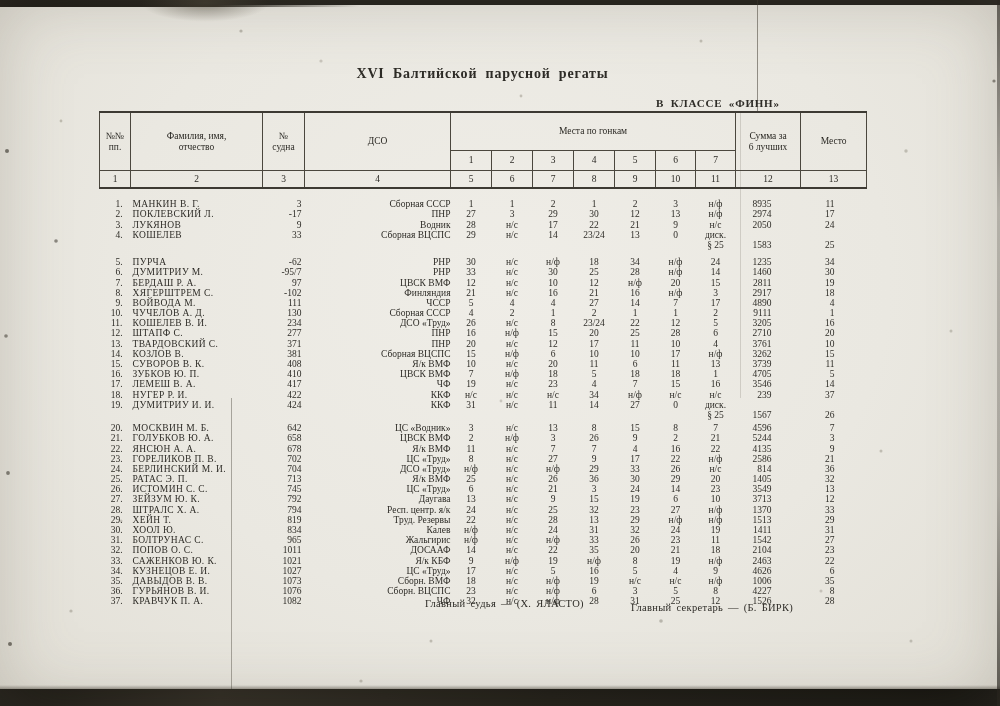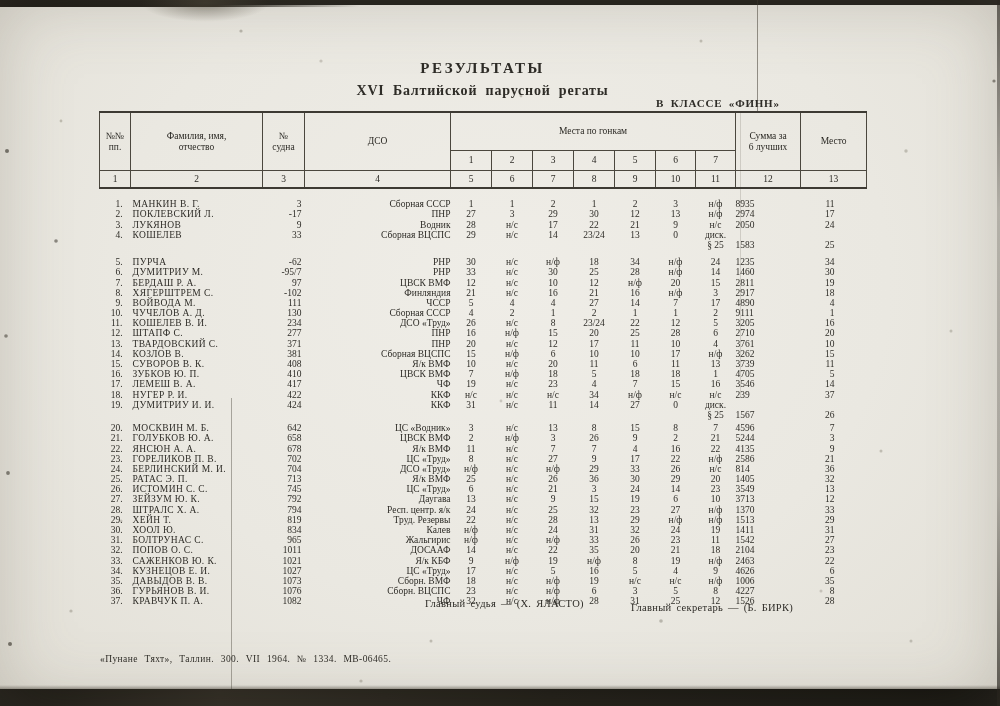--- a/index.html
+++ b/index.html
@@ -72,42 +72,41 @@
   .results tbody tr{height:10.2px;}
   .results tbody tr.lead{height:11px;}
   .results tbody tr.gap2{height:7px;}
   .results tbody tr.gap3{height:3px;}
   .results tbody td{font-size:9.5px;line-height:10px;vertical-align:bottom;color:#2e2c27;}
   td.cn{text-align:right;padding-right:8px;}
   td.cname{text-align:left;padding-left:2px;letter-spacing:.4px;margin-left:20px;}
   td.cboat{text-align:right;padding-right:3px;}
   td.cdso{text-align:right;padding-left:15px;}
   td.crace{text-align:center;}
-  td.csum{text-align:left;padding-right:29px;}
+  td.csum{text-align:right;padding-right:29px;}
   td.cplace{text-align:right;padding-right:32px;}
   
   .judge{position:absolute;left:425px;top:598px;font-size:10.5px;letter-spacing:.3px;word-spacing:2px;}
   .secretary{position:absolute;left:631px;top:602px;font-size:10.5px;letter-spacing:.3px;word-spacing:2px;}
   .imprint{position:absolute;left:100px;top:654px;font-size:9.5px;letter-spacing:.4px;word-spacing:4px;}
 </style>
 </head>
 <body>
 
 <div class="page">
 
   <div class="edge-top"></div>
   <div class="edge-top-left"></div>
   <div class="blob-top"></div>
   <div class="crease-a"></div>
   <div class="crease-b"></div>
   <div class="crease-c"></div>
   <div class="specks"></div>
 
   <div class="title-block">
-    <div class="doc-title">РЕЗУЛЬТАТЫ</div>
     <div class="doc-subtitle">XVI Балтийской парусной регаты</div>
   </div>
   <div class="class-label">В КЛАССЕ «ФИНН»</div>
 
   <table class="results">
     <colgroup>
       <col style="width:31px">
         <col style="width:132px">
         <col style="width:42px">
         <col style="width:146px">
@@ -757,18 +756,17 @@
           <td class="crace">25</td>
           <td class="crace">12</td>
           <td class="csum">1526</td>
           <td class="cplace">28</td>
         </tr>
       </tbody>
   </table>
 
   <div class="judge">Главный судья — (Х. ЯЛАСТО)</div>
   <div class="secretary">Главный секретарь — (Б. БИРК)</div>
-  <div class="imprint">«Пунане Тяхт»,  Таллин.  300. VII 1964.  № 1334.  МВ-06465.</div>
 
   <div class="edge-bottom-fade"></div>
   <div class="edge-bottom"></div>
   <div class="edge-right"></div>
 </div>
 
 </body></html>

